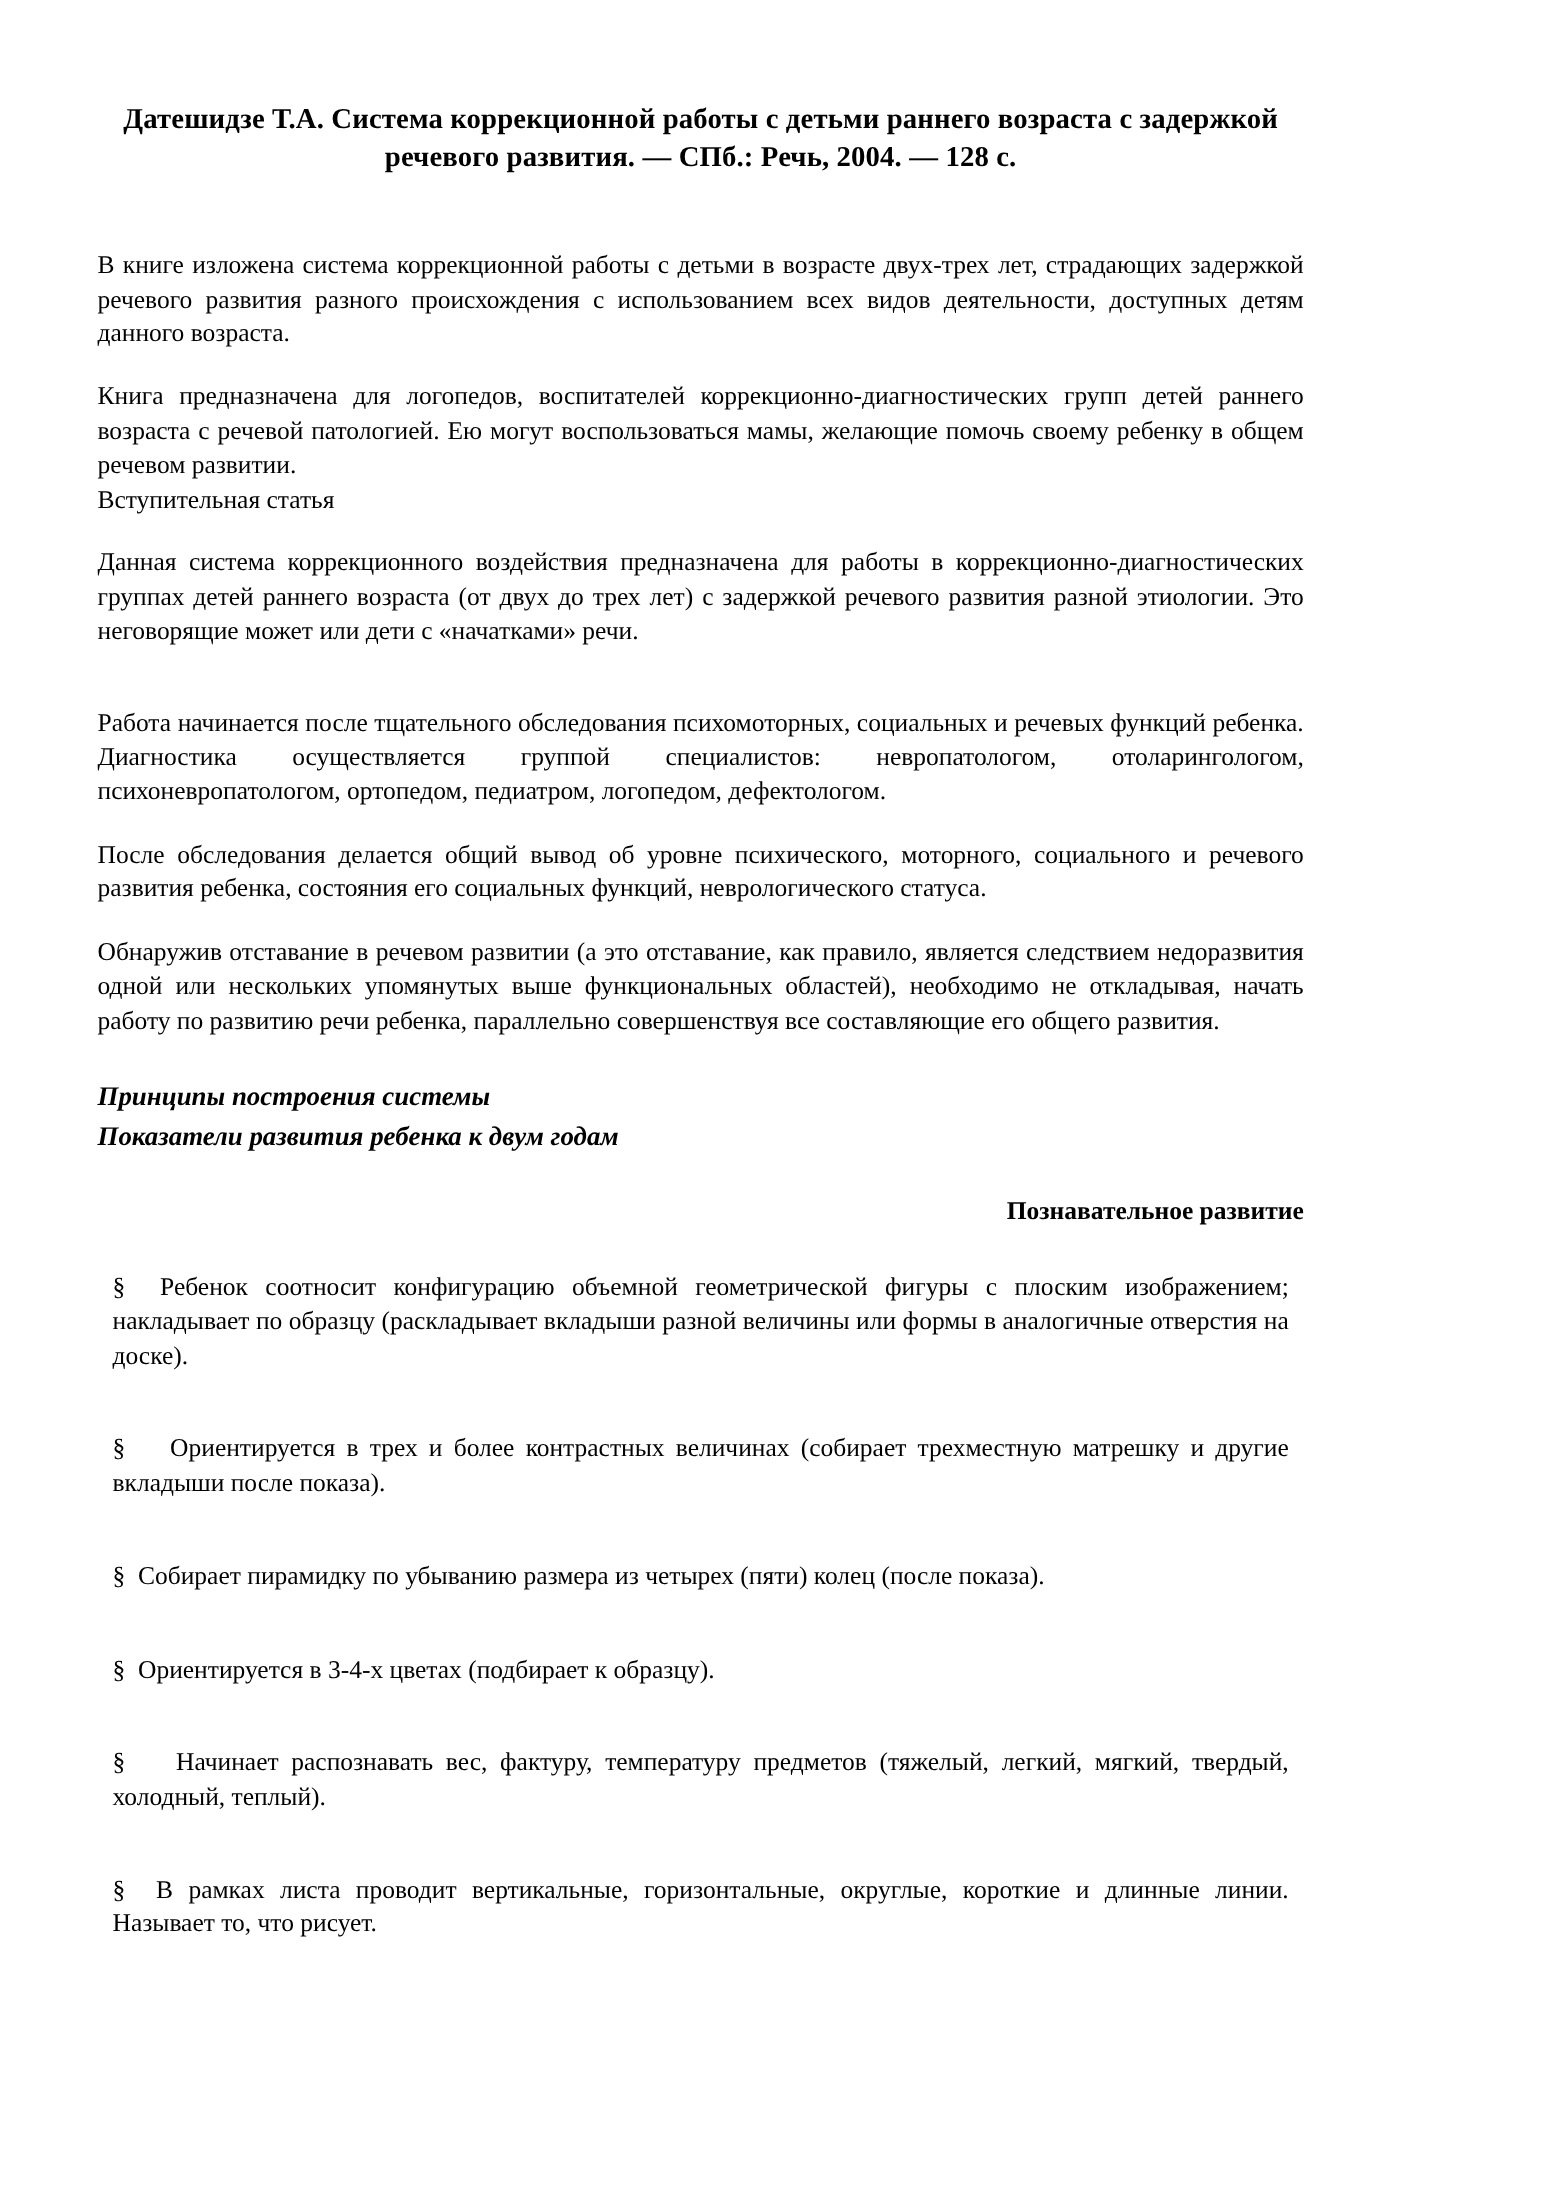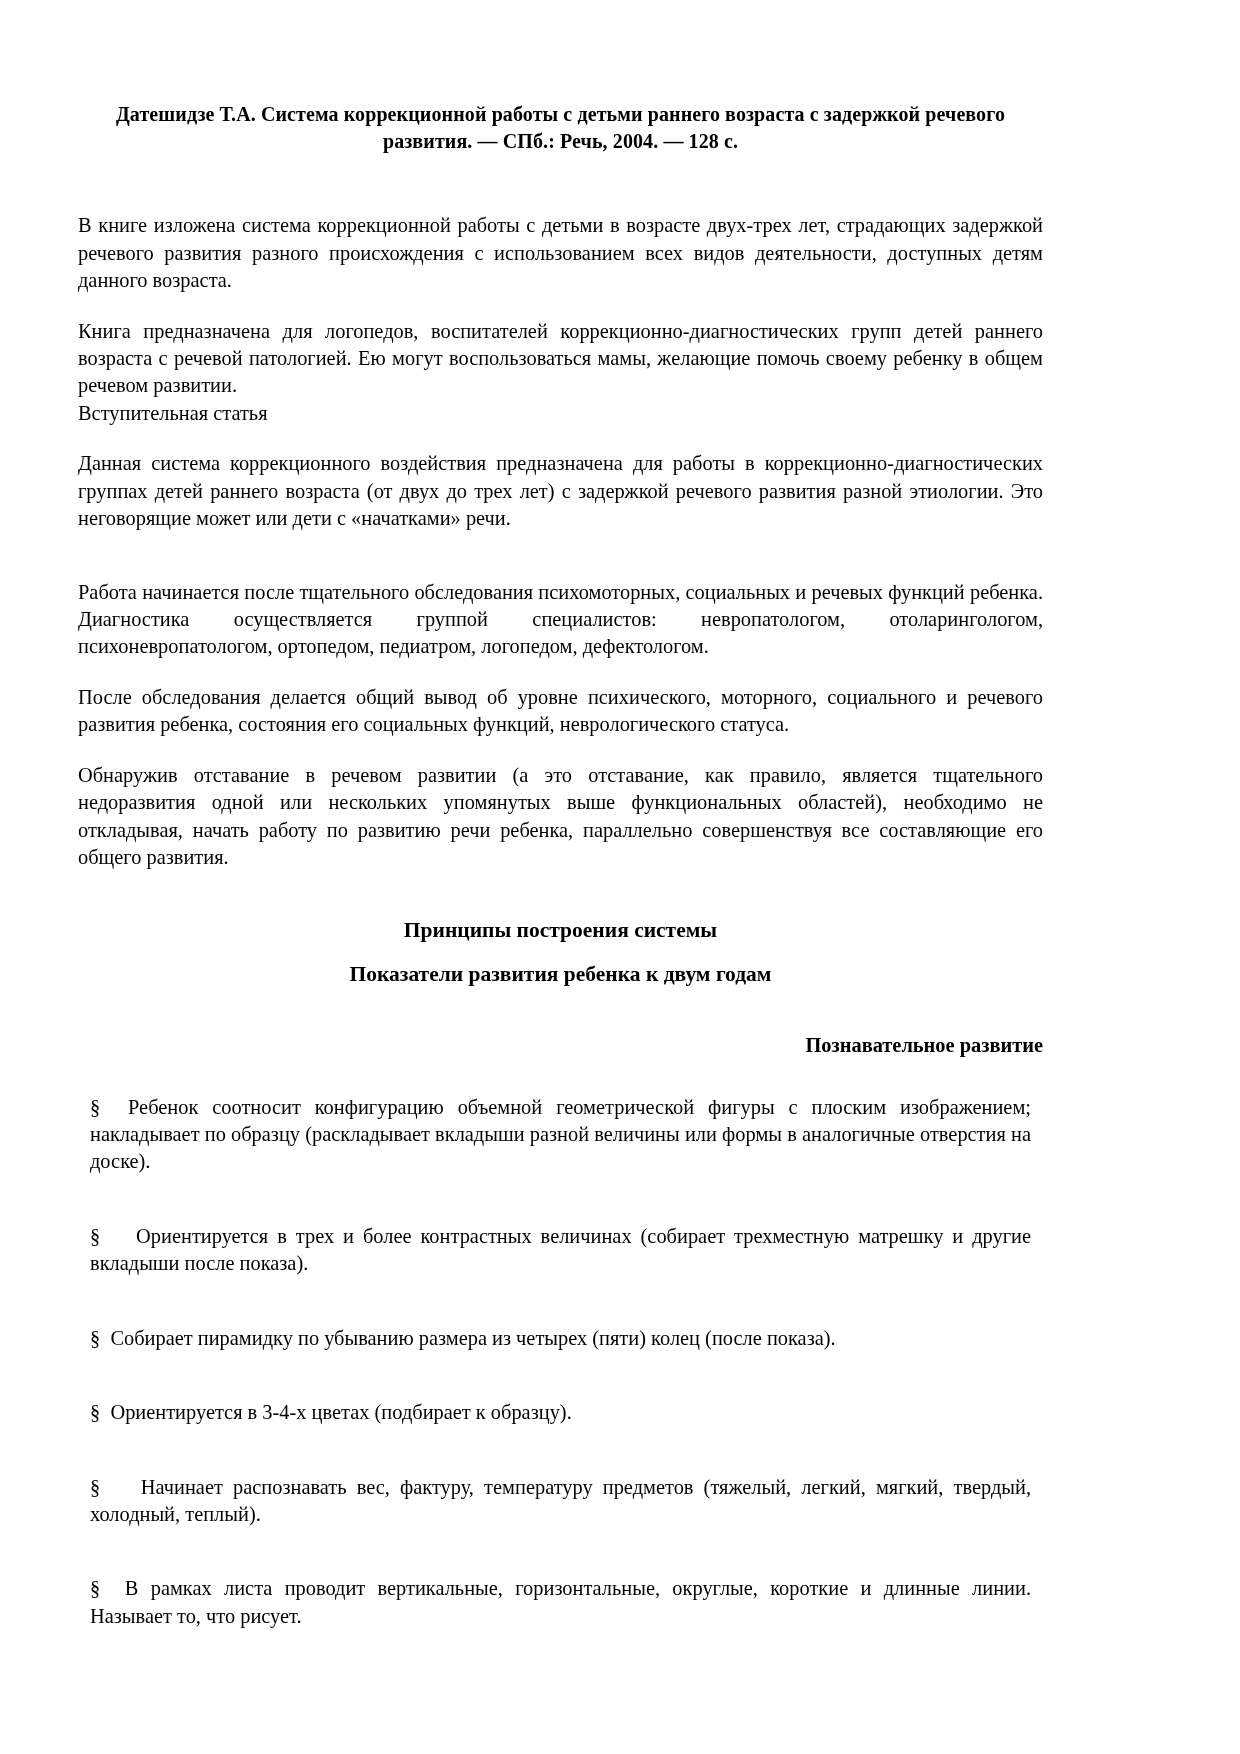--- a/index.html
+++ b/index.html
@@ -21,46 +21,47 @@
     overflow: hidden;
     padding: 0;
   }
   .content {
     position: absolute;
     left: 78px;
     top: 0;
     width: 965px;
   }
   .doc-title {
-    font-size: 20px;
+    font-size: 23px;
     font-weight: bold;
     line-height: 1.33;
     text-align: center;
     margin: 0;
-    padding-top: 101px;
+    padding-top: 80px;
     letter-spacing: 0.1px;
   }
   .para {
     font-size: 20.4px;
     line-height: 1.345;
     text-align: justify;
     text-justify: inter-word;
     margin: 0;
     hyphens: none;
   }
   .spacer-xl { height: 58px; }
   .spacer-l  { height: 30px; }
   .spacer-m  { height: 23px; }
 
   .center-head {
     font-size: 21.5px;
     font-weight: bold;
-    text-align: center;
+    text-align: left;
     line-height: 1.5;
-    margin: 12px;
+    margin: 0;
+    font-style: italic;
   }
   .sub-head {
     font-size: 20.4px;
     font-weight: bold;
     text-align: right;
     margin: 0;
     line-height: 1.3;
   }
   .bullet-row {
     font-size: 20.4px;
@@ -95,21 +96,21 @@
     <div class="spacer-m"></div>
 
     <div class="spacer-m"></div>
 
     <p class="para">Работа начинается после тщательного обследования психомоторных, социальных и речевых функций ребенка. Диагностика осуществляется группой специалистов: невропатологом, отоларингологом, психоневропатологом, ортопедом, педиатром, логопедом, дефектологом.</p>
     <div class="spacer-m"></div>
 
     <p class="para">После обследования делается общий вывод об уровне психического, моторного, социального и речевого развития ребенка, состояния его социальных функций, неврологического статуса.</p>
     <div class="spacer-m"></div>
 
-    <p class="para">Обнаружив отставание в речевом развитии (а это отставание, как правило, является тщательного недоразвития одной или нескольких упомянутых выше функциональных областей), необходимо не откладывая, начать работу по развитию речи ребенка, параллельно совершенствуя все составляющие его общего развития.</p>
+    <p class="para">Обнаружив отставание в речевом развитии (а это отставание, как правило, является следствием недоразвития одной или нескольких упомянутых выше функциональных областей), необходимо не откладывая, начать работу по развитию речи ребенка, параллельно совершенствуя все составляющие его общего развития.</p>
 
     <div class="spacer-l"></div>
 
     <p class="center-head">Принципы построения системы</p>
     <p class="center-head">Показатели развития ребенка к двум годам</p>
 
     <div class="spacer-l"></div>
 
     <p class="sub-head">Познавательное развитие</p>
 

